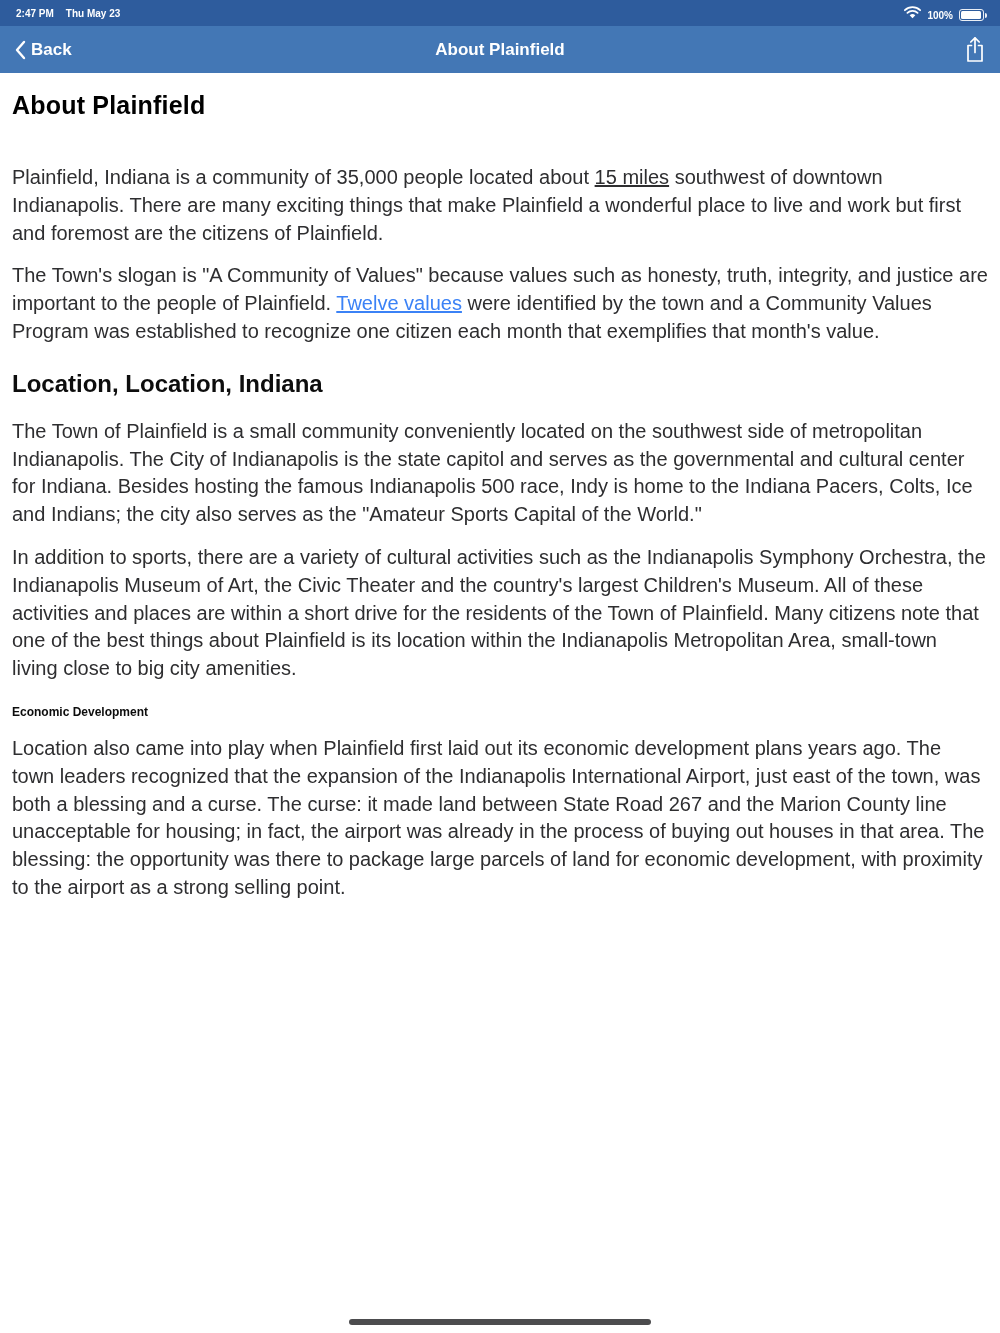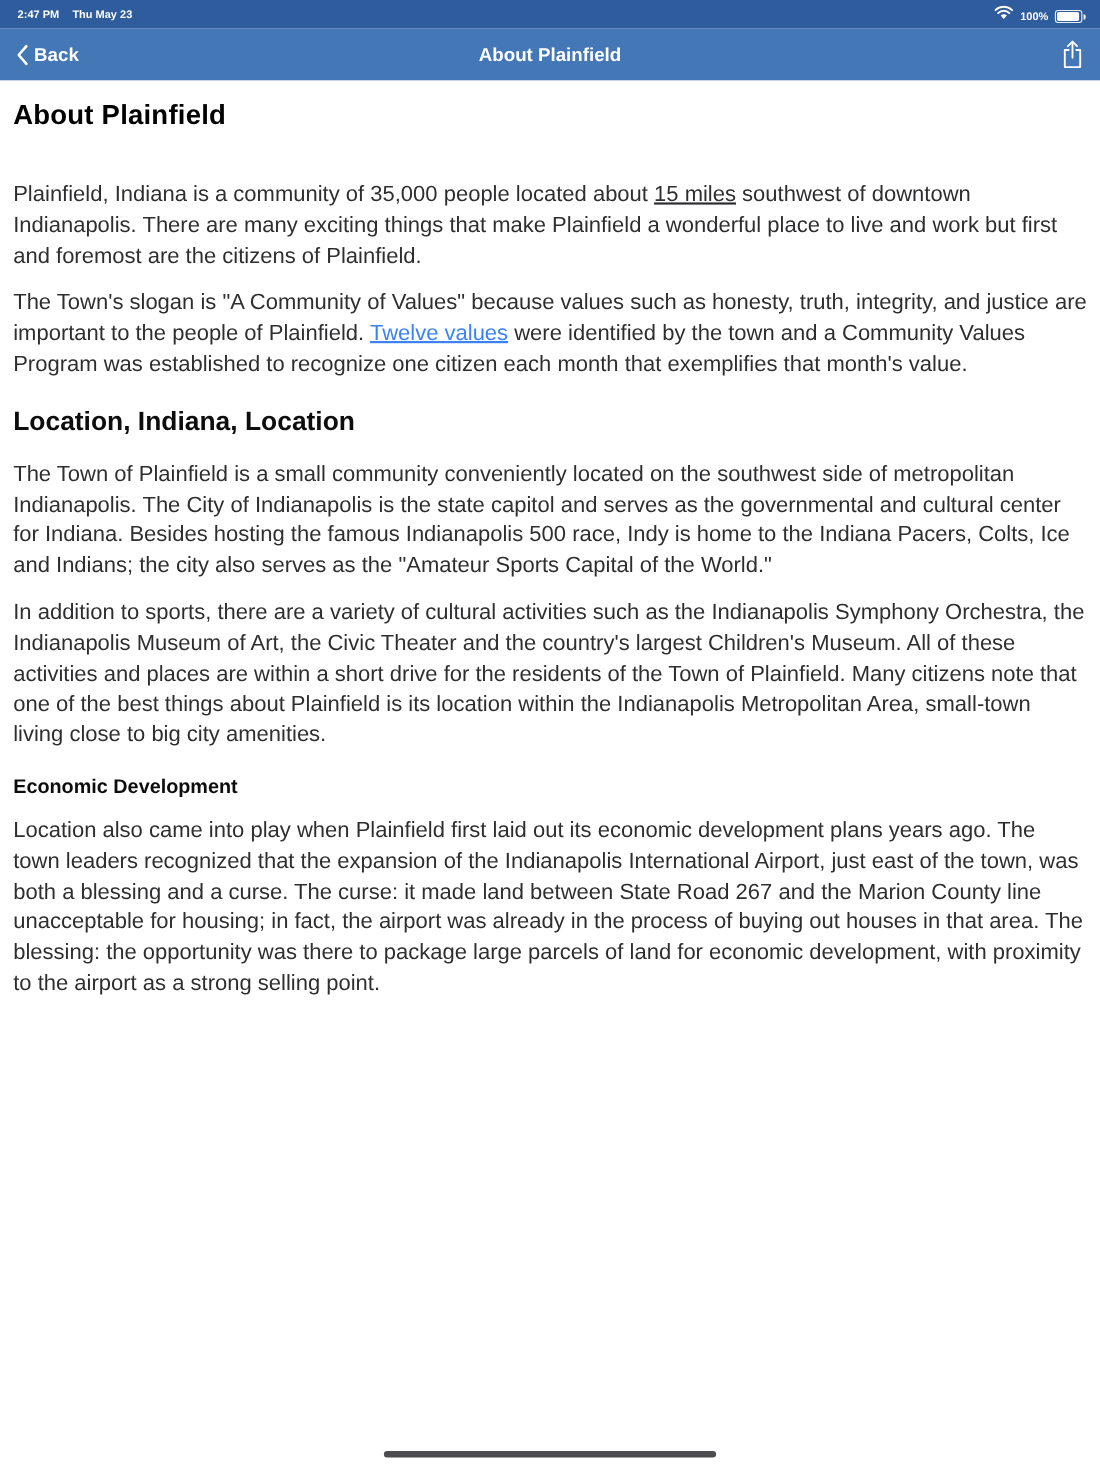--- a/index.html
+++ b/index.html
@@ -71,21 +71,21 @@
     font-size:20px;
     line-height:1.39;
     margin-bottom:15px;
     color:#2e2e30;
   }
   h2.section-heading {
     font-size:24px; font-weight:bold; color:#0d0d0d;
     margin:24px 0 20px 0;
   }
   h3.sub-heading {
-    font-size:18px; font-weight:bold; color:#0d0d0d;
+    font-size:12px; font-weight:bold; color:#0d0d0d;
     margin:22px 0 16px 0;
   }
   a.link-plain { color:inherit; text-decoration:underline; cursor:pointer; }
   a.link-blue { color:#3b82f6; text-decoration:underline; cursor:pointer; }
   
   .home-indicator {
     position:absolute;
     bottom:8px; left:50%; transform:translateX(-50%);
     width:302px; height:6px;
     background:#4c4c4e;
@@ -141,21 +141,21 @@
   <div class="page-title">About Plainfield</div>
 
   <p>
     <span>Plainfield, Indiana is a community of 35,000 people located about </span><a class="link-plain">15 miles</a><span> southwest of downtown Indianapolis. There are many exciting things that make Plainfield a wonderful place to live and work but first and foremost are the citizens of Plainfield.</span>
   </p>
 
   <p>
     <span>The Town's slogan is "A Community of Values" because values such as honesty, truth, integrity, and justice are important to the people of Plainfield. </span><a class="link-blue">Twelve values</a><span> were identified by the town and a Community Values Program was established to recognize one citizen each month that exemplifies that month's value.</span>
   </p>
 
-  <h2 class="section-heading">Location, Indiana, Location</h2>
+  <h2 class="section-heading">Location, Location, Indiana</h2>
 
   <p>The Town of Plainfield is a small community conveniently located on the southwest side of metropolitan Indianapolis. The City of Indianapolis is the state capitol and serves as the governmental and cultural center for Indiana. Besides hosting the famous Indianapolis 500 race, Indy is home to the Indiana Pacers, Colts, Ice and Indians; the city also serves as the "Amateur Sports Capital of the World."</p>
   <p>In addition to sports, there are a variety of cultural activities such as the Indianapolis Symphony Orchestra, the Indianapolis Museum of Art, the Civic Theater and the country's largest Children's Museum. All of these activities and places are within a short drive for the residents of the Town of Plainfield. Many citizens note that one of the best things about Plainfield is its location within the Indianapolis Metropolitan Area, small-town living close to big city amenities.</p>
 
   <h3 class="sub-heading">Economic Development</h3>
 
   <p>Location also came into play when Plainfield first laid out its economic development plans years ago. The town leaders recognized that the expansion of the Indianapolis International Airport, just east of the town, was both a blessing and a curse. The curse: it made land between State Road 267 and the Marion County line unacceptable for housing; in fact, the airport was already in the process of buying out houses in that area. The blessing: the opportunity was there to package large parcels of land for economic development, with proximity to the airport as a strong selling point.</p>
 </div>
 
 <div class="home-indicator"></div>

